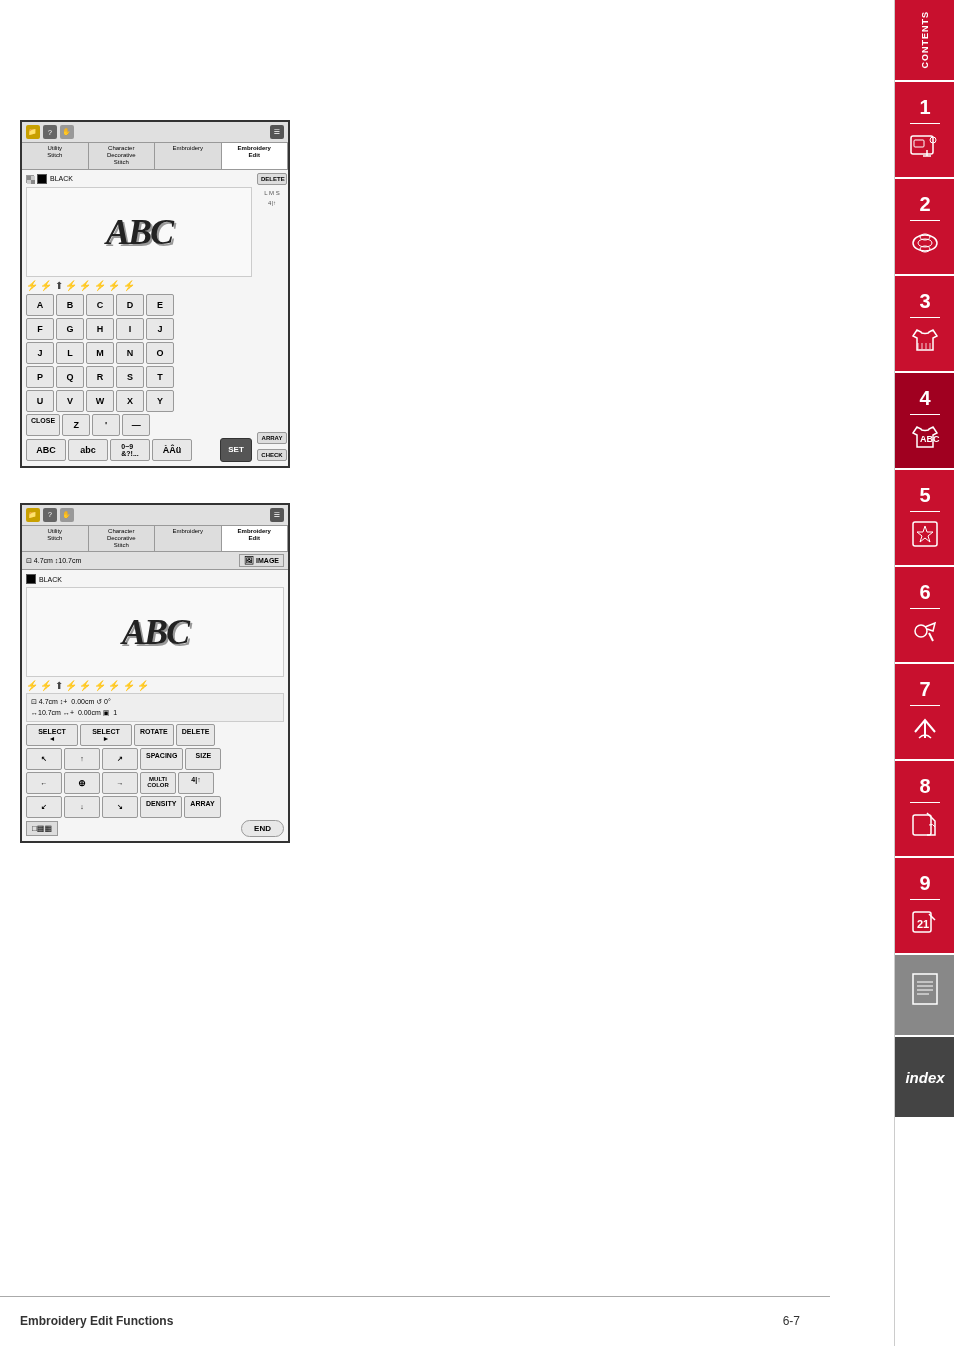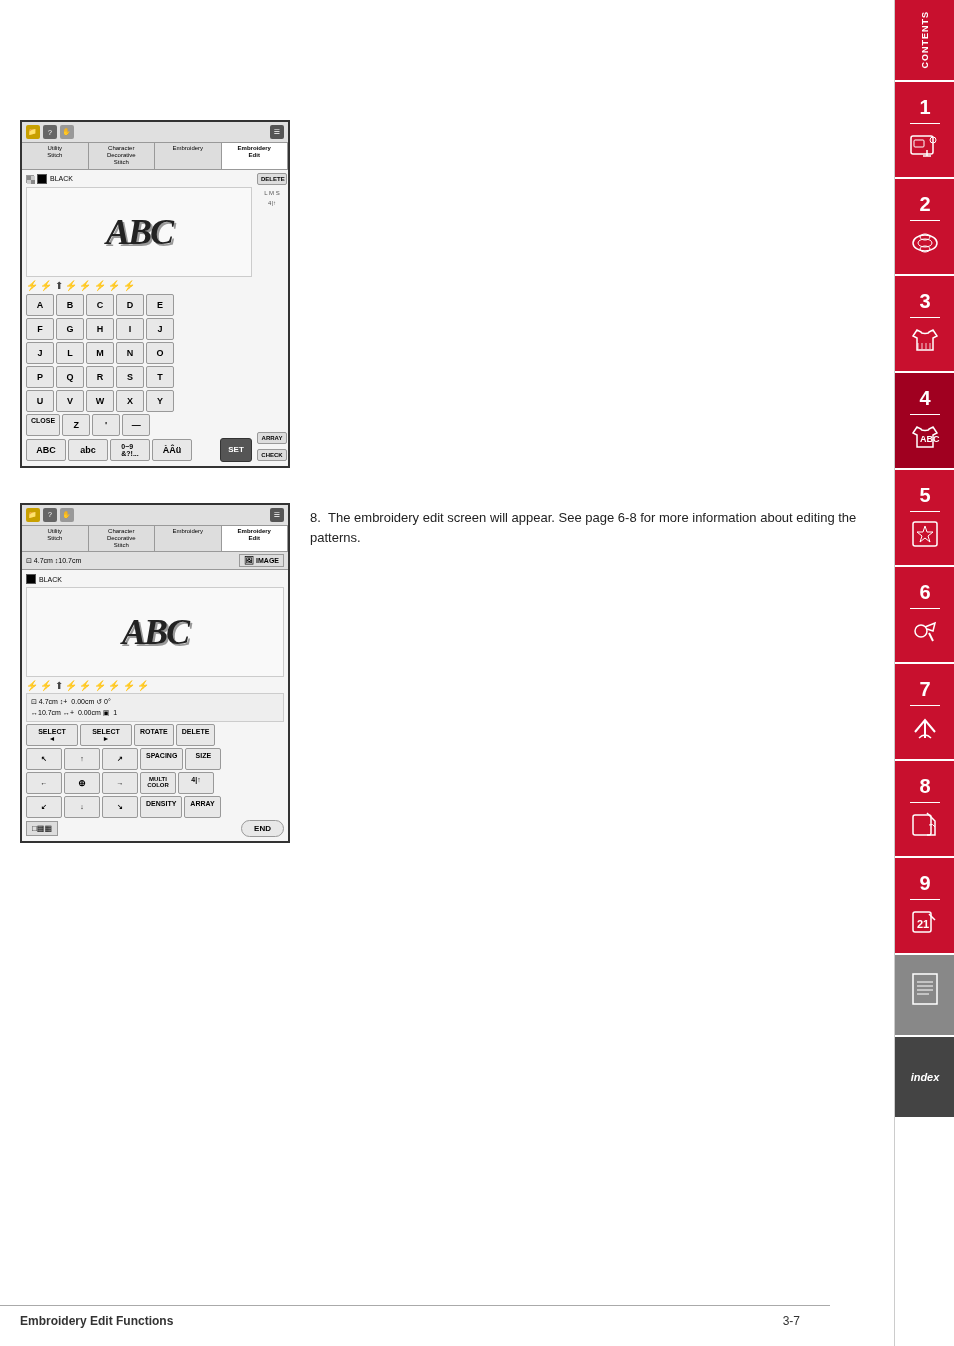--- a/index.html
+++ b/index.html
@@ -270,21 +270,21 @@
       cursor: pointer;
       margin-left: auto;
     }
 
     
     .page-footer {
       border-top: 1px solid #aaa;
       display: flex;
       justify-content: space-between;
       align-items: center;
-      padding: 8px 30px 8px 20px;
+      padding: 17px 30px 8px 20px;
       margin-right: 62px;
       font-size: 12px;
       color: #333;
       position: absolute;
       bottom: 10px;
       left: 0;
       right: 62px;
     }
     .footer-title { font-weight: bold; }
     .footer-page { font-size: 12px; }
@@ -416,21 +416,21 @@
     <svg width="36" height="50" viewBox="0 0 36 50">
       <rect x="6" y="4" width="24" height="30" fill="none" stroke="#fff" stroke-width="1.5"></rect>
       <line x1="10" y1="12" x2="26" y2="12" stroke="#fff" stroke-width="1"></line>
       <line x1="10" y1="16" x2="26" y2="16" stroke="#fff" stroke-width="1"></line>
       <line x1="10" y1="20" x2="26" y2="20" stroke="#fff" stroke-width="1"></line>
       <line x1="10" y1="24" x2="22" y2="24" stroke="#fff" stroke-width="1"></line>
     </svg>
   </div>
 
   <div class="sidebar-tab" style="height:80px; background:#444; flex-direction:column; gap:2px; margin-top:0;">
-    <span style="font-size:11px;font-weight:bold;color:#fff;font-style:italic;">index</span>
+    <span style="font-size:15px;font-weight:bold;color:#fff;font-style:italic;">index</span>
   </div>
 
 </div>
 
 <div class="main-content">
 
   <div class="two-col" style="margin-top: 100px;">
     <div class="left-col">
       
       <div class="screen-mockup">
@@ -631,25 +631,20 @@
             </div>
 
             <div style="display:flex; align-items:center;">
               <div style="background:#ddd; border:1px solid #999; padding:2px 5px; font-size:8px; cursor:pointer;">□▦▦</div>
               <div class="end-btn">END</div>
             </div>
           </div>
         </div>
       </div>
     </div>
-    <div class="right-col">
-      <p class="instruction-text">
-        8.&nbsp;&nbsp;The embroidery edit screen will appear. See page 6-8 for more information about editing the patterns.
-      </p>
-    </div>
   </div>
 
 </div>
 
 <div class="page-footer">
   <span class="footer-title">Embroidery Edit Functions</span>
-  <span class="footer-page">3-7</span>
+  <span class="footer-page">6-7</span>
 </div>
 
 </body></html>

